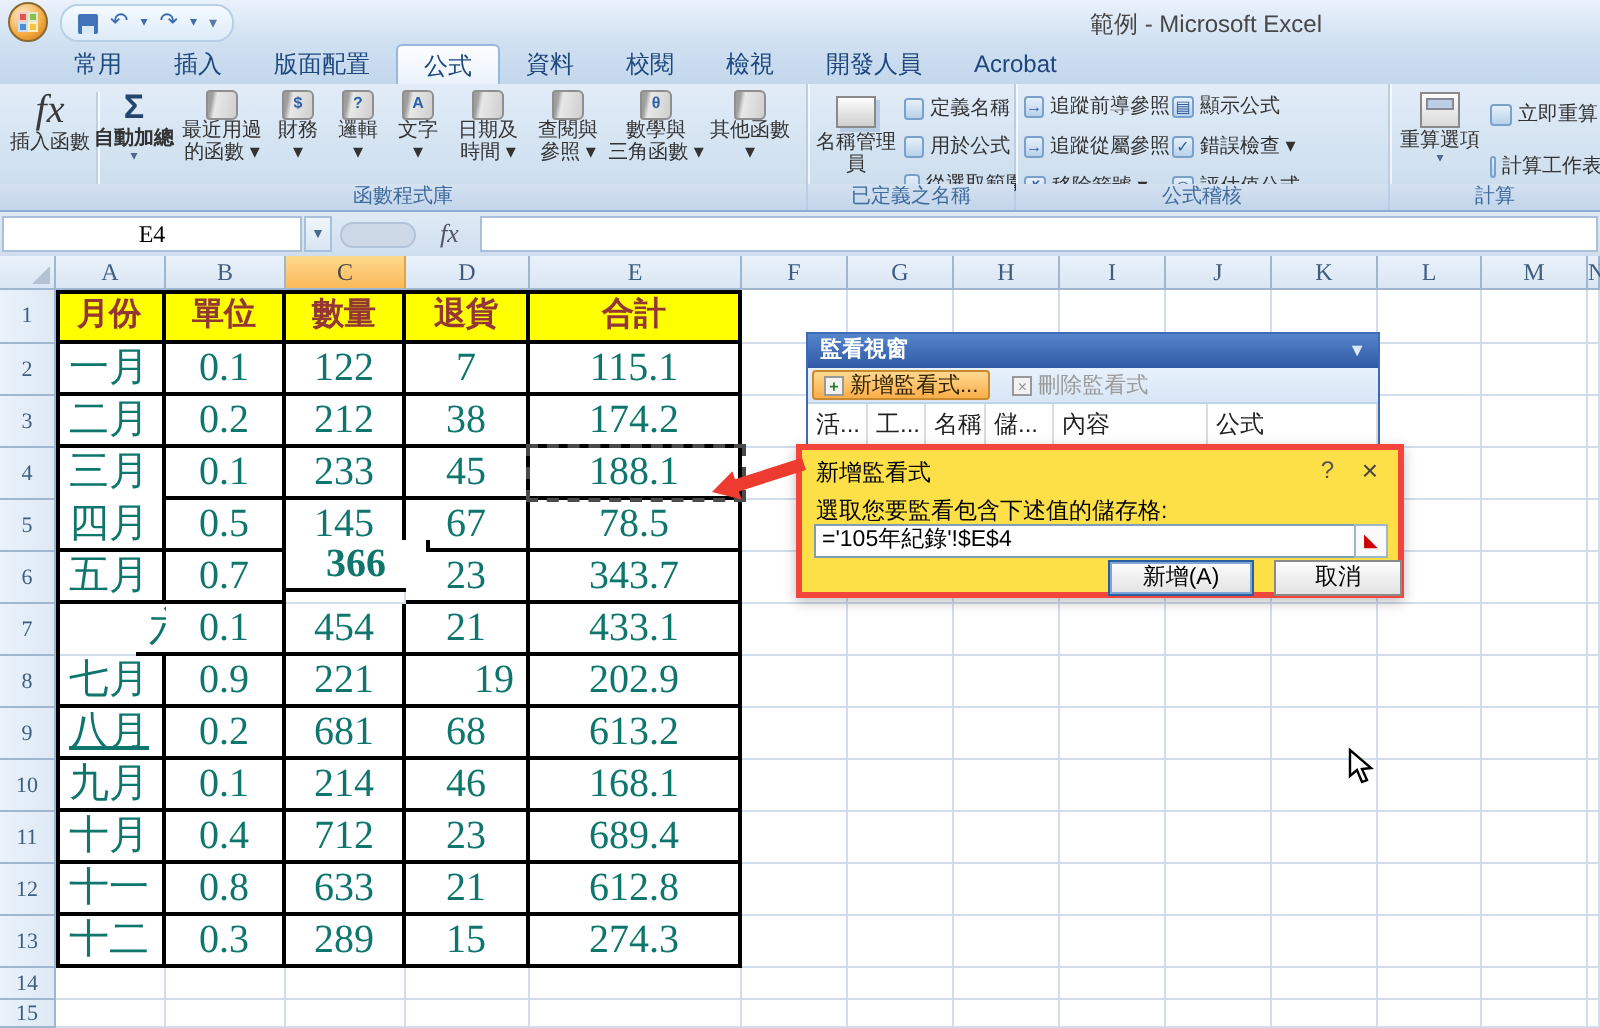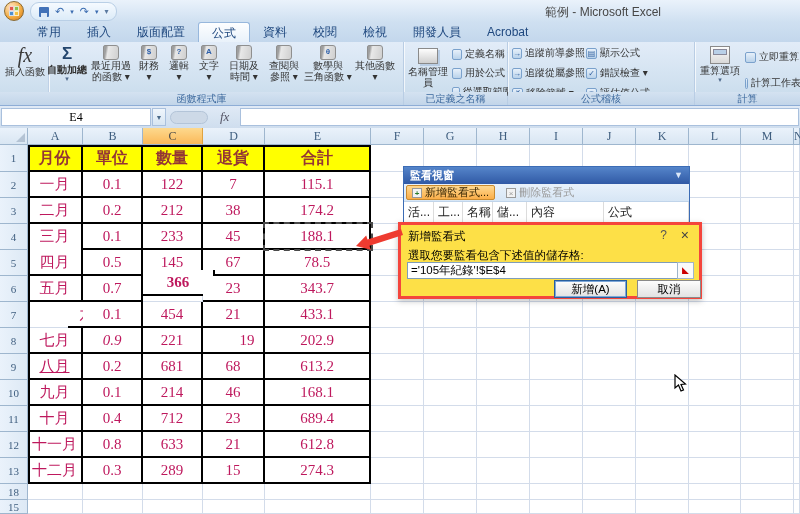--- a/index.html
+++ b/index.html
@@ -70,21 +70,21 @@
   .colhead.sel{background:linear-gradient(#fdd98e,#fbb959);border-right:1px solid #e0a33f;color:#4a4a4a;}
   .rowhead{left:0;width:28px;font-size:11px;background:linear-gradient(90deg,#eaf2fb,#dde9f5);}
   .corner{position:absolute;left:0;top:128px;width:28px;height:17px;box-sizing:border-box;
           background:linear-gradient(#eaf2fb,#d9e6f3);border-right:1px solid #9eb6ce;border-bottom:1px solid #9eb6ce;}
   .corner:after{content:"";position:absolute;right:2px;bottom:2px;border-left:9px solid transparent;border-bottom:9px solid #b4c3d4;}
   .gl{position:absolute;background:#d3dcea;}
   
   .tcell{position:absolute;box-sizing:border-box;border-right:2px solid #000;border-bottom:2px solid #000;
          font-family:"Liberation Serif","DejaVu Serif",serif;text-align:center;background:#fff;overflow:hidden;}
   .tcell.hdr{background:#ffff00;font-weight:bold;color:#943634;font-size:16px;}
-  .tcell.dat{font-size:15px;color:#be185d;}
+  .tcell.dat{font-size:20px;color:#0f766e;}
   .tbl-edge{position:absolute;box-sizing:border-box;border-left:2px solid #000;border-top:2px solid #000;pointer-events:none;}
   .ants{position:absolute;box-sizing:border-box;border:2px dashed #4a4a4a;pointer-events:none;}
   
   .watchwin{position:absolute;left:403px;top:166px;width:287px;height:58px;border:1px solid #3c6cb5;
             background:#fff;box-sizing:border-box;}
   .ww-title{position:absolute;left:0;top:0;width:100%;height:17px;background:linear-gradient(#5585ca,#3059a5);
             color:#fff;font-size:11px;font-weight:bold;line-height:17px;padding-left:6px;box-sizing:border-box;}
   .ww-title .dd{position:absolute;right:6px;top:0;font-size:9px;color:#dce8f8;}
   .ww-tools{position:absolute;left:0;top:17px;width:100%;height:18px;background:linear-gradient(#e8f1fb,#d7e6f5);
             border-bottom:1px solid #c0d4ea;box-sizing:border-box;display:flex;align-items:center;}
@@ -312,21 +312,21 @@
       <div class="rowhead" style="top: 224px; height: 26px; line-height: 26px;">4</div>
       <div class="rowhead" style="top: 250px; height: 26px; line-height: 26px;">5</div>
       <div class="rowhead" style="top: 276px; height: 26px; line-height: 26px;">6</div>
       <div class="rowhead" style="top: 302px; height: 26px; line-height: 26px;">7</div>
       <div class="rowhead" style="top: 328px; height: 26px; line-height: 26px;">8</div>
       <div class="rowhead" style="top: 354px; height: 26px; line-height: 26px;">9</div>
       <div class="rowhead" style="top: 380px; height: 26px; line-height: 26px;">10</div>
       <div class="rowhead" style="top: 406px; height: 26px; line-height: 26px;">11</div>
       <div class="rowhead" style="top: 432px; height: 26px; line-height: 26px;">12</div>
       <div class="rowhead" style="top: 458px; height: 26px; line-height: 26px;">13</div>
-      <div class="rowhead" style="top: 484px; height: 16px; line-height: 16px;">18</div>
+      <div class="rowhead" style="top: 484px; height: 16px; line-height: 16px;">14</div>
       <div class="rowhead" style="top: 500px; height: 14px; line-height: 14px;">15</div>
       <div class="gl" style="left: 82px; top: 145px; width: 1px; height: 369px;"></div>
       <div class="gl" style="left: 142px; top: 145px; width: 1px; height: 369px;"></div>
       <div class="gl" style="left: 202px; top: 145px; width: 1px; height: 369px;"></div>
       <div class="gl" style="left: 264px; top: 145px; width: 1px; height: 369px;"></div>
       <div class="gl" style="left: 370px; top: 145px; width: 1px; height: 369px;"></div>
       <div class="gl" style="left: 423px; top: 145px; width: 1px; height: 369px;"></div>
       <div class="gl" style="left: 476px; top: 145px; width: 1px; height: 369px;"></div>
       <div class="gl" style="left: 529px; top: 145px; width: 1px; height: 369px;"></div>
       <div class="gl" style="left: 582px; top: 145px; width: 1px; height: 369px;"></div>
@@ -379,21 +379,21 @@
       <div class="tcell dat" style="left: 83px; top: 276px; width: 60px; height: 26px; line-height: 24px;">0.7</div>
       <div class="tcell dat" style="left: 143px; top: 270px; width: 72px; height: 26px; line-height: 24px; font-weight: bold;">366</div>
       <div class="tcell dat" style="left: 203px; top: 276px; width: 62px; height: 26px; line-height: 24px;">23</div>
       <div class="tcell dat" style="left: 265px; top: 276px; width: 106px; height: 26px; line-height: 24px;">343.7</div>
       <div class="tcell dat" style="left: 28px; top: 302px; width: 55px; height: 26px; line-height: 24px; margin-left: 40px;">六月</div>
       <div class="tcell dat" style="left: 83px; top: 302px; width: 60px; height: 26px; line-height: 24px;">0.1</div>
       <div class="tcell dat" style="left: 143px; top: 302px; width: 60px; height: 26px; line-height: 24px;">454</div>
       <div class="tcell dat" style="left: 203px; top: 302px; width: 62px; height: 26px; line-height: 24px;">21</div>
       <div class="tcell dat" style="left: 265px; top: 302px; width: 106px; height: 26px; line-height: 24px;">433.1</div>
       <div class="tcell dat" style="left: 28px; top: 328px; width: 55px; height: 26px; line-height: 24px;">七月</div>
-      <div class="tcell dat" style="left: 83px; top: 328px; width: 60px; height: 26px; line-height: 24px; font-style: italic;">0.9</div>
+      <div class="tcell dat" style="left: 83px; top: 328px; width: 60px; height: 26px; line-height: 24px;">0.9</div>
       <div class="tcell dat" style="left: 143px; top: 328px; width: 60px; height: 26px; line-height: 24px;">221</div>
       <div class="tcell dat" style="left: 203px; top: 328px; width: 62px; height: 26px; line-height: 24px; padding-left: 28px;">19</div>
       <div class="tcell dat" style="left: 265px; top: 328px; width: 106px; height: 26px; line-height: 24px;">202.9</div>
       <div class="tcell dat" style="left: 28px; top: 354px; width: 55px; height: 26px; line-height: 24px; text-decoration: underline;">八月</div>
       <div class="tcell dat" style="left: 83px; top: 354px; width: 60px; height: 26px; line-height: 24px;">0.2</div>
       <div class="tcell dat" style="left: 143px; top: 354px; width: 60px; height: 26px; line-height: 24px;">681</div>
       <div class="tcell dat" style="left: 203px; top: 354px; width: 62px; height: 26px; line-height: 24px;">68</div>
       <div class="tcell dat" style="left: 265px; top: 354px; width: 106px; height: 26px; line-height: 24px;">613.2</div>
       <div class="tcell dat" style="left: 28px; top: 380px; width: 55px; height: 26px; line-height: 24px;">九月</div>
       <div class="tcell dat" style="left: 83px; top: 380px; width: 60px; height: 26px; line-height: 24px;">0.1</div>

